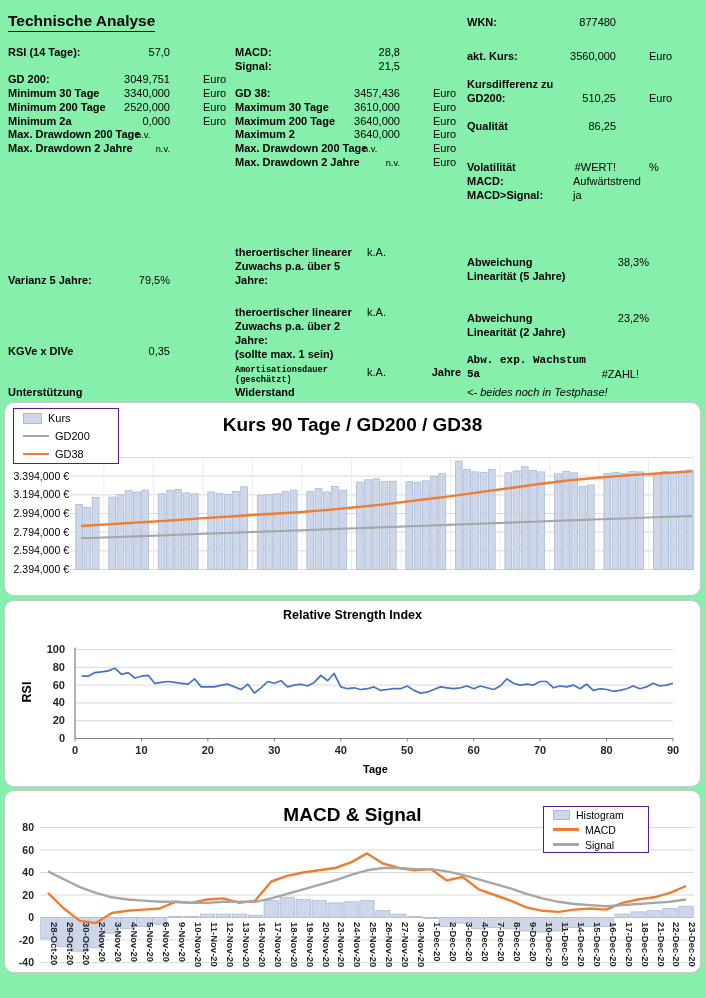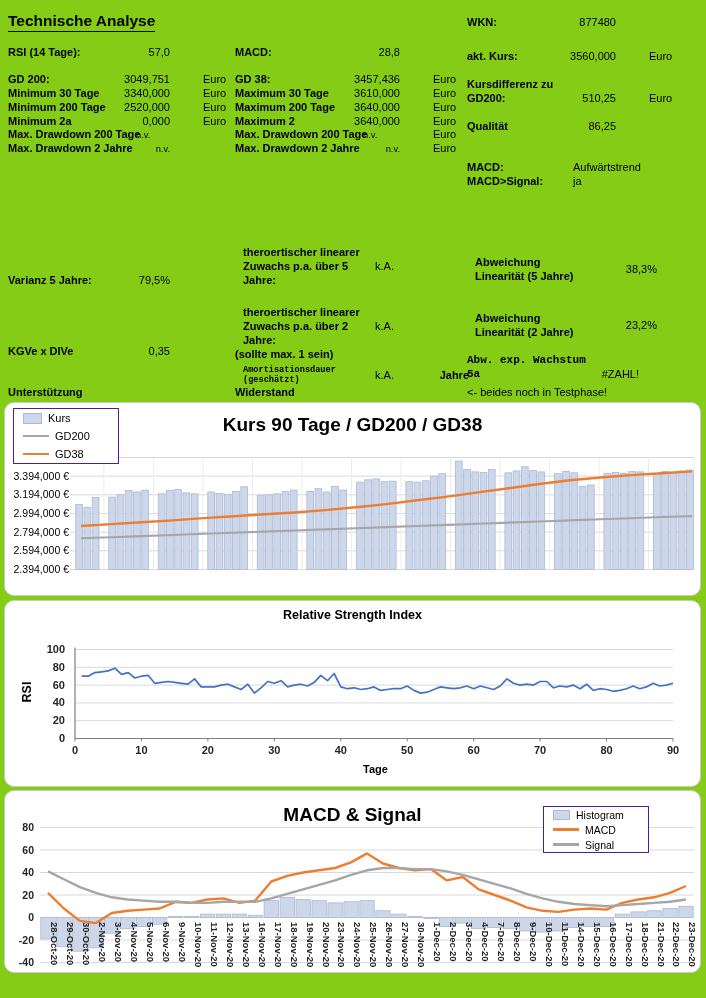--- a/index.html
+++ b/index.html
@@ -1,45 +1,45 @@
 <!DOCTYPE html>
 <html><head>
 <meta charset="utf-8">
 <style>
   html,body{margin:0;padding:0;background:#fff;}
-  .page{position:relative;width:706px;height:998px;background:#84cc16;overflow:hidden;
+  .page{position:relative;width:706px;height:998px;background:#86efac;overflow:hidden;
         font-family:"Liberation Sans",sans-serif;color:#000;}
   .doc-title{position:absolute;left:8px;top:12px;font-size:15.5px;font-weight:700;
              border-bottom:1.6px solid #000;padding-bottom:1px;}
   .col{position:absolute;}
   .row{display:flex;align-items:baseline;height:13.9px;line-height:13.9px;font-size:11px;white-space:nowrap;}
   .lbl{font-weight:700;}
   .val{flex:1;text-align:right;}
   .unit{width:34px;padding-left:4px;margin-left:29px;}
   .c3 .unit{width:30px;}
   .sp{height:13px;}
   .sp20{height:20px;}
   .sp14{height:14px;}
   .sp28{height:28px;}
   .sm .lbl{font-size:11px;}
   .sm .val{font-size:9.3px;}
   .fix .lbl{width:128px;}
   .fix .val{text-align:left;}
   .fix3 .lbl{width:106px;}
   .fix3 .val{text-align:left;}
   .arow{position:absolute;display:flex;align-items:baseline;height:13.9px;line-height:13.9px;font-size:11px;white-space:nowrap;}
-  .mrow{position:absolute;display:flex;align-items:center;font-size:11px;white-space:nowrap;margin-left:8px;}
+  .mrow{position:absolute;display:flex;align-items:flex-start;font-size:11px;white-space:nowrap;}
   .mcol{position:absolute;font-size:11px;white-space:nowrap;}
   .mlbl{font-weight:700;width:132px;line-height:13.9px;}
   .mlbl span{display:block;}
   .mval{width:52px;line-height:13.9px;}
   .mvr{flex:1;text-align:right;line-height:13.9px;}
   .b{font-weight:700;font-family:Liberation Mono, monospace;}
   .note{position:absolute;font-size:11px;font-weight:700;white-space:nowrap;text-align:right;}
-  .italic{}
+  .italic{font-style:italic;}
   .sm2l{font-size:8.6px;line-height:9.8px;width:132px;}
   .mjahre{margin-left:auto;font-weight:700;line-height:13.9px;}
   .panel{position:absolute;background:#fff;border:1.5px solid #c9c9c9;border-radius:10px;}
   .panel svg{position:absolute;left:0;top:0;}
   .ctitle{position:absolute;left:0;right:0;text-align:center;font-weight:700;}
   .legend{position:absolute;background:#fff;border:1px solid #4c1d95;}
   .li{display:flex;align-items:center;gap:6px;padding-left:9px;}
   .sw-bar{width:17px;height:9px;background:#cdd7e9;border:1px solid #a9bad6;flex:0 0 auto;}
   .sw-line{width:26px;height:2.6px;flex:0 0 auto;}
   .ylab{position:absolute;font-weight:700;font-size:12.5px;transform:rotate(-90deg);}
@@ -90,20 +90,25 @@
         <span class="unit"></span>
       </div>
   </div>
 
   <div class="col" style="left:235px;top:46px;width:232px">
     <div class="row">
         <span class="lbl">MACD:</span>
         <span class="val">28,8</span>
         <span class="unit"></span>
       </div>
+    <div class="row">
+        <span class="lbl">Signal:</span>
+        <span class="val">21,5</span>
+        <span class="unit"></span>
+      </div>
     <div class="sp"></div>
     <div class="row">
         <span class="lbl">GD 38:</span>
         <span class="val">3457,436</span>
         <span class="unit">Euro</span>
       </div>
     <div class="row">
         <span class="lbl">Maximum 30 Tage</span>
         <span class="val">3610,000</span>
         <span class="unit">Euro</span>
@@ -151,20 +156,25 @@
         <span class="val">510,25</span>
         <span class="unit">Euro</span>
       </div>
     <div class="sp14"></div>
     <div class="row">
         <span class="lbl">Qualität</span>
         <span class="val">86,25</span>
         <span class="unit"></span>
       </div>
     <div class="sp28"></div>
+    <div class="row">
+        <span class="lbl">Volatilität</span>
+        <span class="val">#WERT!</span>
+        <span class="unit">%</span>
+      </div>
     <div class="row fix3">
         <span class="lbl">MACD:</span>
         <span class="val">Aufwärtstrend</span>
       </div>
     <div class="row fix3">
         <span class="lbl">MACD&gt;Signal:</span>
         <span class="val">ja</span>
       </div>
   </div>
 

